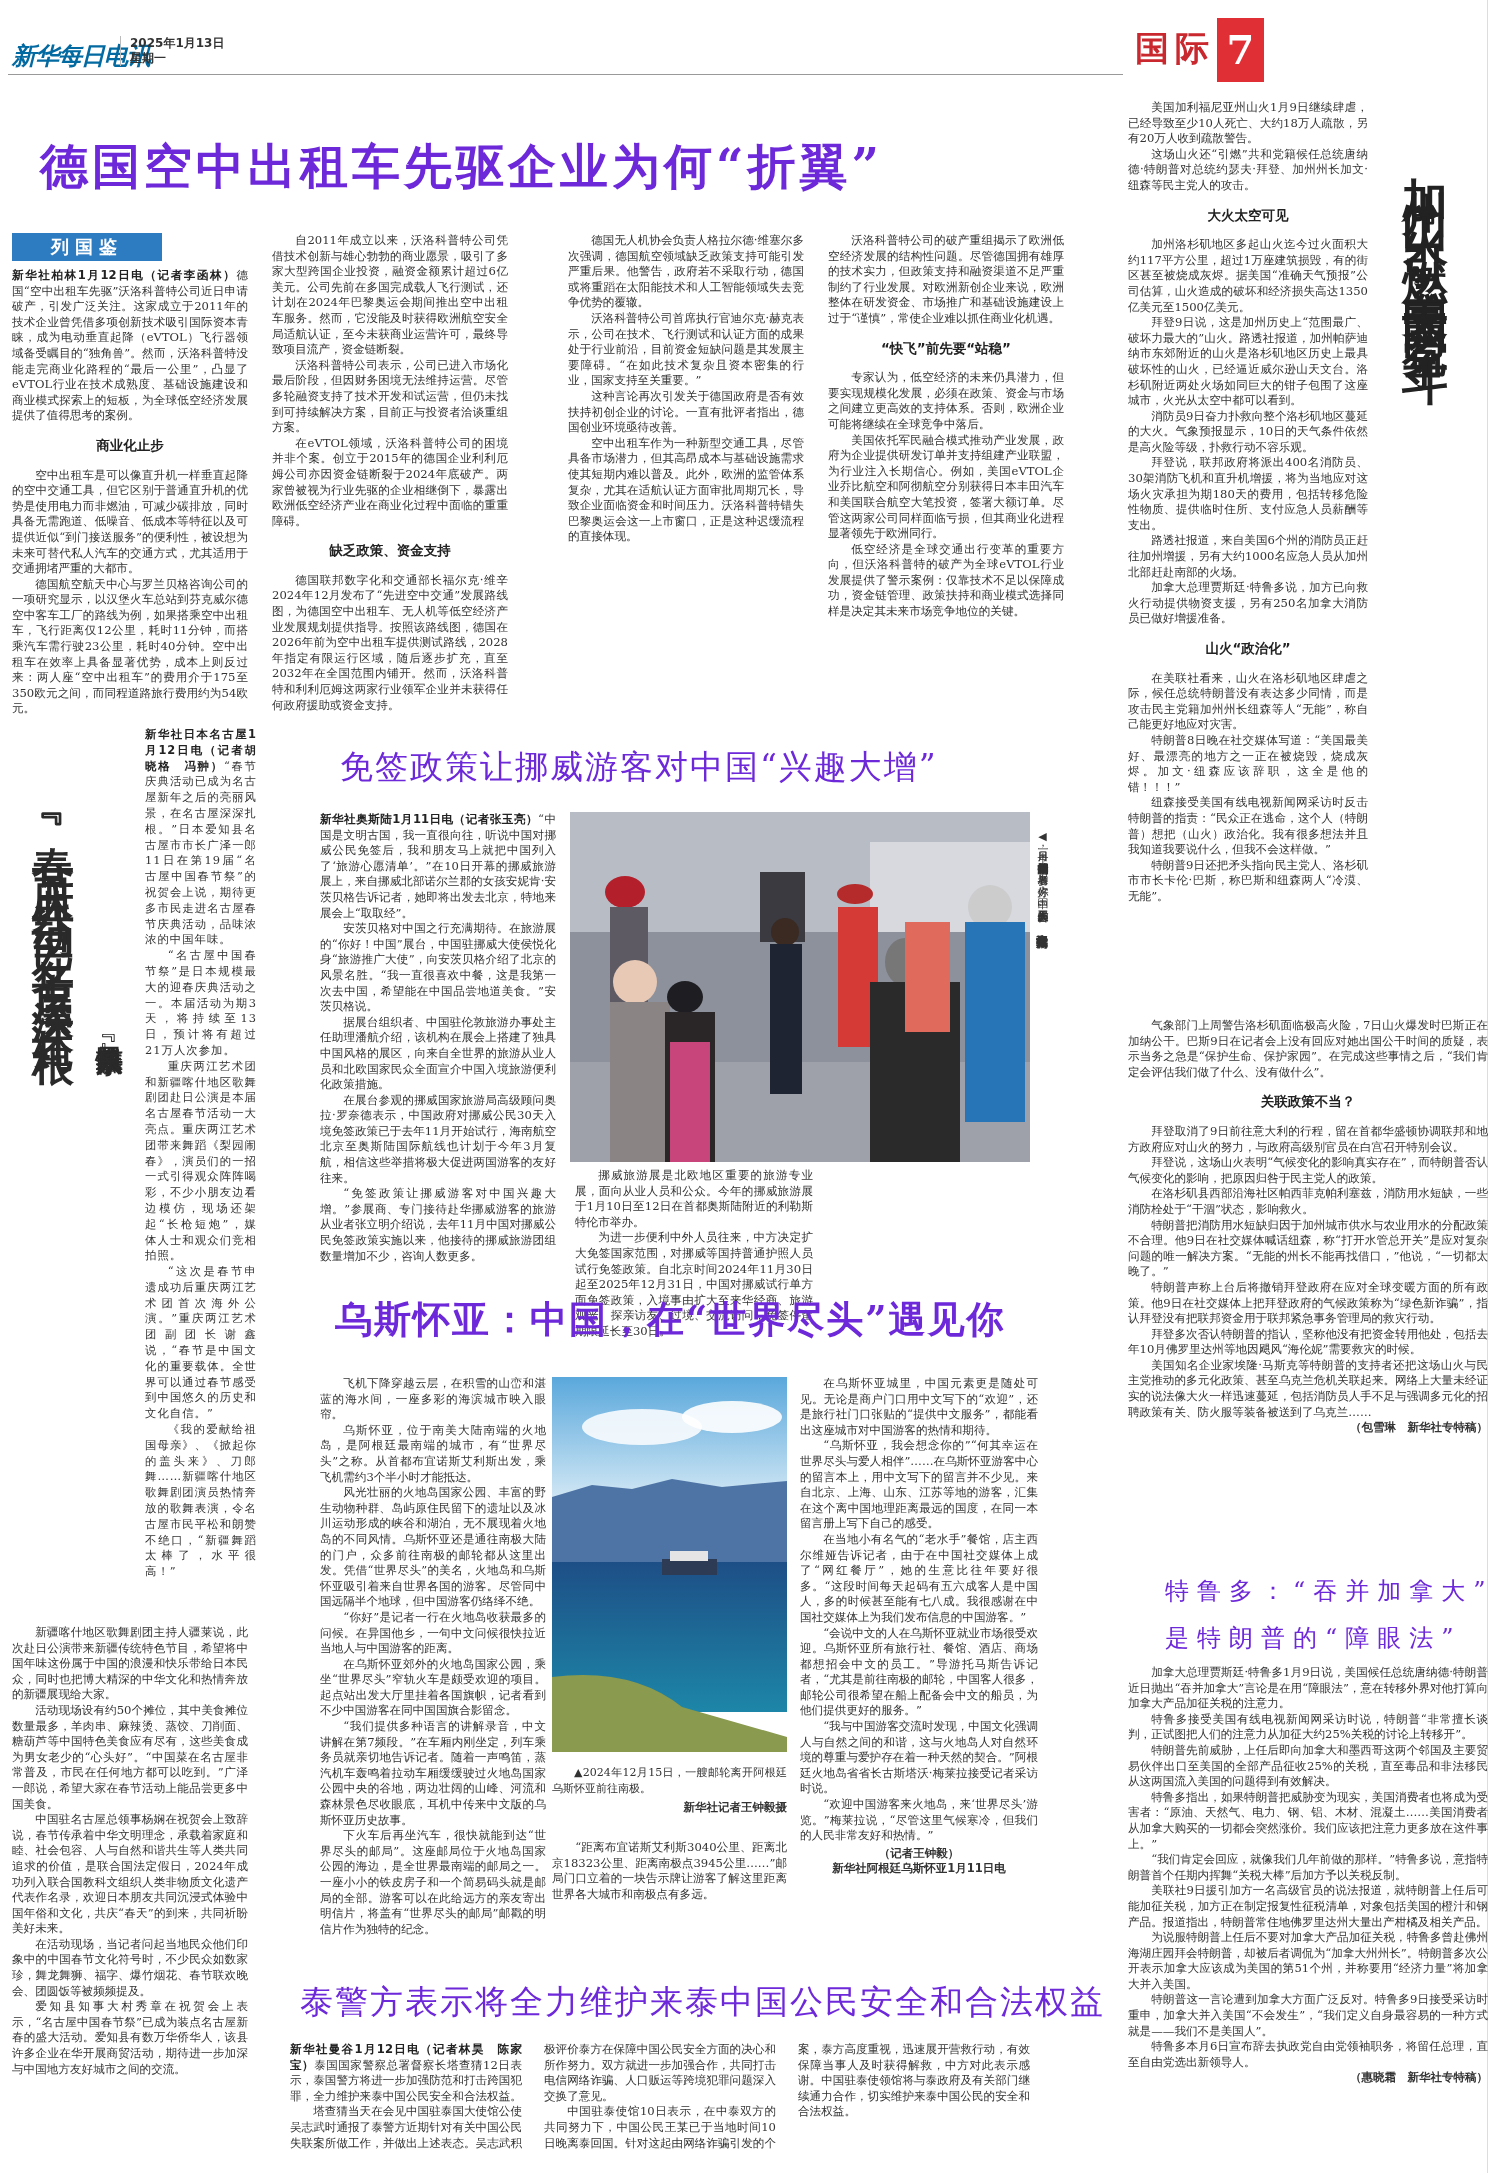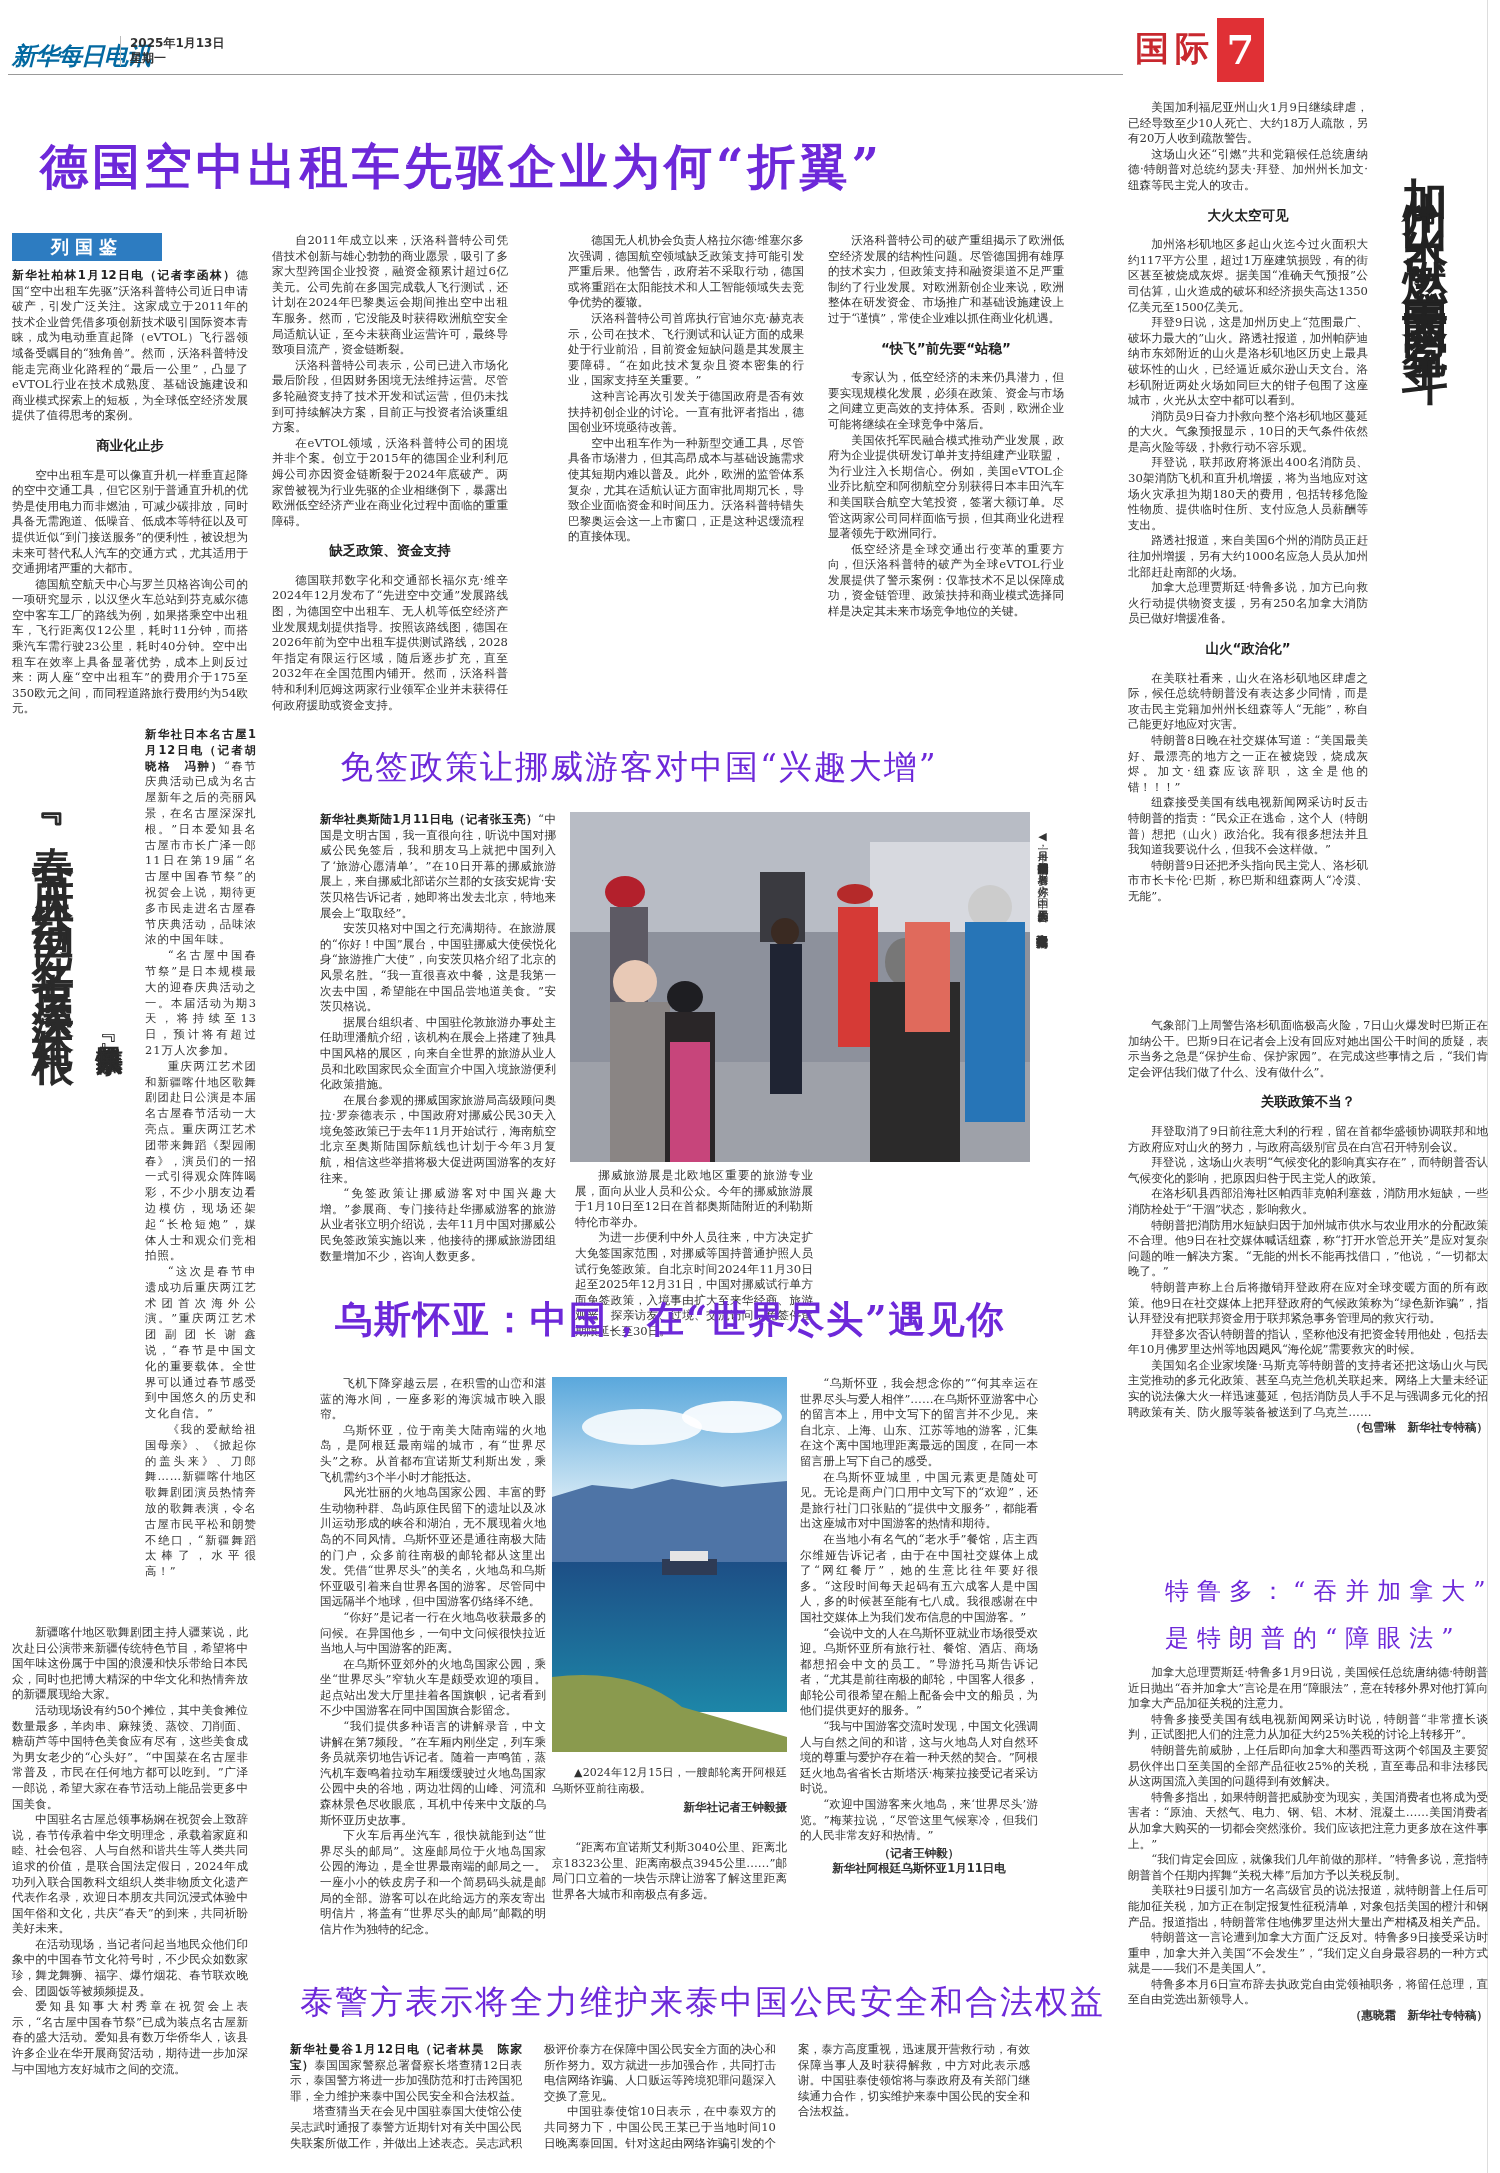--- a/index.html
+++ b/index.html
@@ -203,22 +203,22 @@
 <div class="abs body-text" style="left:552px; top:1765px; width:235px; font-size:11px;">
   <p>▲2024年12月15日，一艘邮轮离开阿根廷乌斯怀亚前往南极。</p>
   <div class="credit" style="text-align:right; margin-top:4px;">新华社记者王钟毅摄</div>
 </div>
 
 <div class="abs body-text" style="left:552px; top:1840px; width:235px;">
   <p>“距离布宜诺斯艾利斯3040公里、距离北京18323公里、距离南极点3945公里……”邮局门口立着的一块告示牌让游客了解这里距离世界各大城市和南极点有多远。</p>
 </div>
 
 <div class="abs body-text" style="left:800px; top:1376px; width:238px;">
+  <p>在乌斯怀亚城里，中国元素更是随处可见。无论是商户门口用中文写下的“欢迎”，还是旅行社门口张贴的“提供中文服务”，都能看出这座城市对中国游客的热情和期待。</p>
   <p>“乌斯怀亚，我会想念你的”“何其幸运在世界尽头与爱人相伴”……在乌斯怀亚游客中心的留言本上，用中文写下的留言并不少见。来自北京、上海、山东、江苏等地的游客，汇集在这个离中国地理距离最远的国度，在同一本留言册上写下自己的感受。</p>
-  <p>在乌斯怀亚城里，中国元素更是随处可见。无论是商户门口用中文写下的“欢迎”，还是旅行社门口张贴的“提供中文服务”，都能看出这座城市对中国游客的热情和期待。</p>
   <p>在当地小有名气的“老水手”餐馆，店主西尔维娅告诉记者，由于在中国社交媒体上成了“网红餐厅”，她的生意比往年要好很多。“这段时间每天起码有五六成客人是中国人，多的时候甚至能有七八成。我很感谢在中国社交媒体上为我们发布信息的中国游客。”</p>
   <p>“会说中文的人在乌斯怀亚就业市场很受欢迎。乌斯怀亚所有旅行社、餐馆、酒店、商场都想招会中文的员工。”导游托马斯告诉记者，“尤其是前往南极的邮轮，中国客人很多，邮轮公司很希望在船上配备会中文的船员，为他们提供更好的服务。”</p>
   <p>“我与中国游客交流时发现，中国文化强调人与自然之间的和谐，这与火地岛人对自然环境的尊重与爱护存在着一种天然的契合。”阿根廷火地岛省省长古斯塔沃·梅莱拉接受记者采访时说。</p>
   <p>“欢迎中国游客来火地岛，来‘世界尽头’游览。”梅莱拉说，“尽管这里气候寒冷，但我们的人民非常友好和热情。”</p>
   <div class="credit" style="text-align:center; margin-top:2px;">（记者王钟毅）</div>
   <div class="credit" style="text-align:center;">新华社阿根廷乌斯怀亚1月11日电</div>
 </div>
 
 <div id="a5-headline" class="abs headline">泰警方表示将全力维护来泰中国公民安全和合法权益</div>
 
@@ -263,16 +263,17 @@
 <div id="a7-title1" class="abs headline" style="font-weight:normal;">特鲁多：“吞并加拿大”</div>
 <div id="a7-title2" class="abs headline" style="font-weight:normal;">是特朗普的“障眼法”</div>
 
 <div class="abs body-text" style="left:1128px; top:1665px; width:360px;">
   <p>加拿大总理贾斯廷·特鲁多1月9日说，美国候任总统唐纳德·特朗普近日抛出“吞并加拿大”言论是在用“障眼法”，意在转移外界对他打算向加拿大产品加征关税的注意力。</p>
   <p>特鲁多接受美国有线电视新闻网采访时说，特朗普“非常擅长谈判，正试图把人们的注意力从加征大约25%关税的讨论上转移开”。</p>
   <p>特朗普先前威胁，上任后即向加拿大和墨西哥这两个邻国及主要贸易伙伴出口至美国的全部产品征收25%的关税，直至毒品和非法移民从这两国流入美国的问题得到有效解决。</p>
   <p>特鲁多指出，如果特朗普把威胁变为现实，美国消费者也将成为受害者：“原油、天然气、电力、钢、铝、木材、混凝土……美国消费者从加拿大购买的一切都会突然涨价。我们应该把注意力更多放在这件事上。”</p>
   <p>“我们肯定会回应，就像我们几年前做的那样。”特鲁多说，意指特朗普首个任期内挥舞“关税大棒”后加方予以关税反制。</p>
   <p>美联社9日援引加方一名高级官员的说法报道，就特朗普上任后可能加征关税，加方正在制定报复性征税清单，对象包括美国的橙汁和钢产品。报道指出，特朗普常住地佛罗里达州大量出产柑橘及相关产品。</p>
+  <p>为说服特朗普上任后不要对加拿大产品加征关税，特鲁多曾赴佛州海湖庄园拜会特朗普，却被后者调侃为“加拿大州州长”。特朗普多次公开表示加拿大应该成为美国的第51个州，并称要用“经济力量”将加拿大并入美国。</p>
   <p>特朗普这一言论遭到加拿大方面广泛反对。特鲁多9日接受采访时重申，加拿大并入美国“不会发生”，“我们定义自身最容易的一种方式就是——我们不是美国人”。</p>
   <p>特鲁多本月6日宣布辞去执政党自由党领袖职务，将留任总理，直至自由党选出新领导人。</p>
   <div class="credit" style="text-align:right;">（惠晓霜　新华社专特稿）</div>
 </div>
 
 </body></html>

